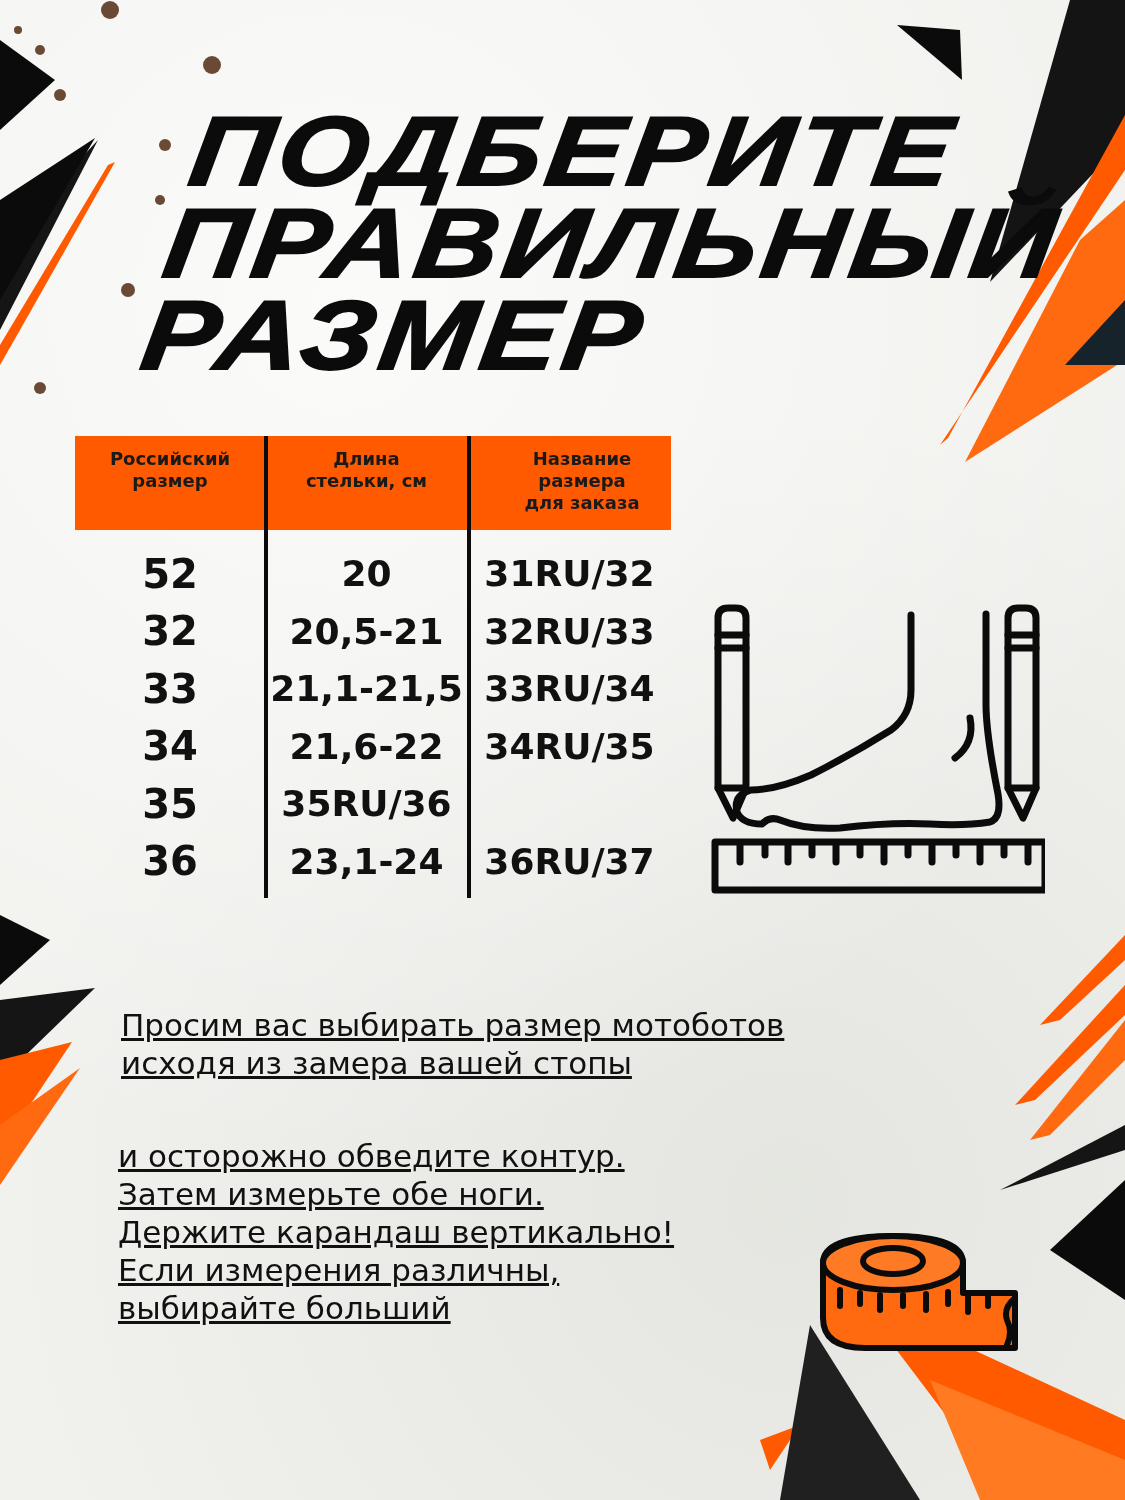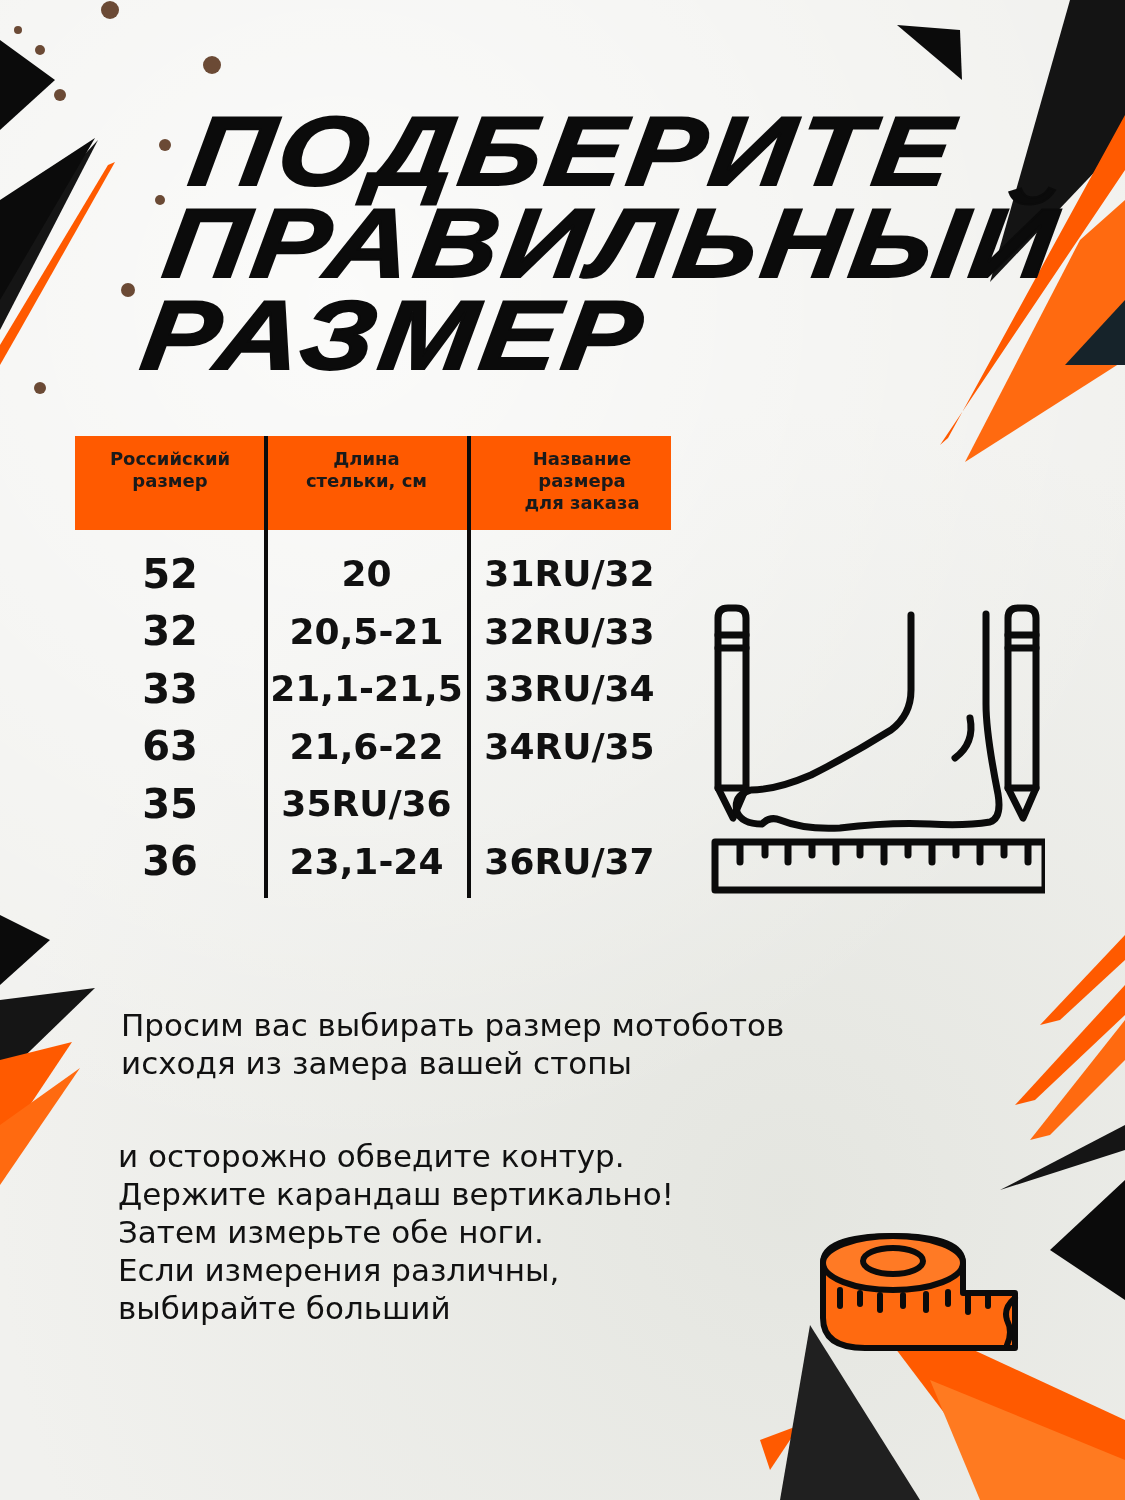--- a/index.html
+++ b/index.html
@@ -39,21 +39,21 @@
   .rows { position:absolute; left:75px; top:545px; width:596px; }
   .row { display:flex; height:57.5px; align-items:center; font-weight:bold; font-size:36px; }
   .cell { text-align:center; }
   .cell.c1 { width:190px; font-size:40px; }
   .cell.c2 { width:203px; }
   .cell.c3 { width:203px; }
 
   .para { position:absolute; font-family:"DejaVu Sans", sans-serif; font-size:31px; line-height:38px; color:#111; }
   .p1 { left:121px; top:1006px; }
   .p2 { left:118px; top:1137px; }
-  .p2 div, .p1 div { white-space:nowrap; }
+  .p2 div, .p1 div { white-space:nowrap;text-decoration:underline; }
 </style>
 </head>
 <body>
 
 <svg class="deco" viewBox="0 0 1125 1500" xmlns="http://www.w3.org/2000/svg">
 
   <polygon points="0,40 55,80 0,130" fill="#0b0b0b"></polygon>
   <polygon points="0,330 98,140 0,245" fill="#151515"></polygon>
   <polygon points="0,200 95,138 0,300" fill="#0b0b0b"></polygon>
   <polygon points="0,345 108,165 115,162 20,330 0,365" fill="#ff5a00"></polygon>
@@ -130,21 +130,21 @@
     <div class="cell c1">32</div>
     <div class="cell c2">20,5-21</div>
     <div class="cell c3">32RU/33</div>
   </div>
   <div class="row">
     <div class="cell c1">33</div>
     <div class="cell c2">21,1-21,5</div>
     <div class="cell c3">33RU/34</div>
   </div>
   <div class="row">
-    <div class="cell c1">63</div>
+    <div class="cell c1">34</div>
     <div class="cell c2">21,6-22</div>
     <div class="cell c3">34RU/35</div>
   </div>
   <div class="row">
     <div class="cell c1">35</div>
     <div class="cell c3">35RU/36</div>
   </div>
   <div class="row">
     <div class="cell c1">36</div>
     <div class="cell c2">23,1-24</div>
@@ -185,22 +185,22 @@
   </g>
 </svg>
 
 <div class="para p1">
   <div>Просим вас выбирать размер мотоботов</div>
   <div>исходя из замера вашей стопы</div>
 </div>
 
 <div class="para p2">
   <div>и осторожно обведите контур.</div>
+  <div>Затем измерьте обе ноги.</div>
   <div>Держите карандаш вертикально!</div>
-  <div>Затем измерьте обе ноги.</div>
   <div>Если измерения различны,</div>
   <div>выбирайте больший</div>
 </div>
 
 <svg style="position:absolute; left:818px; top:1228px;" width="205" height="130" viewBox="0 0 205 130" xmlns="http://www.w3.org/2000/svg" stroke="#0b0b0b" stroke-width="6" stroke-linejoin="round">
   <path d="M5,35 q0,-27 70,-27 q70,0 70,27 v30 h52 v55 h-150 q-42,0 -42,-30 z" fill="#ff6a10"></path>
   <ellipse cx="75" cy="35" rx="70" ry="27" fill="#ff7a25"></ellipse>
   <ellipse cx="75" cy="33" rx="30" ry="13" fill="#ff7a25"></ellipse>
   <g fill="none" stroke-linecap="round">
     <line x1="22" y1="62" x2="22" y2="78"></line>

